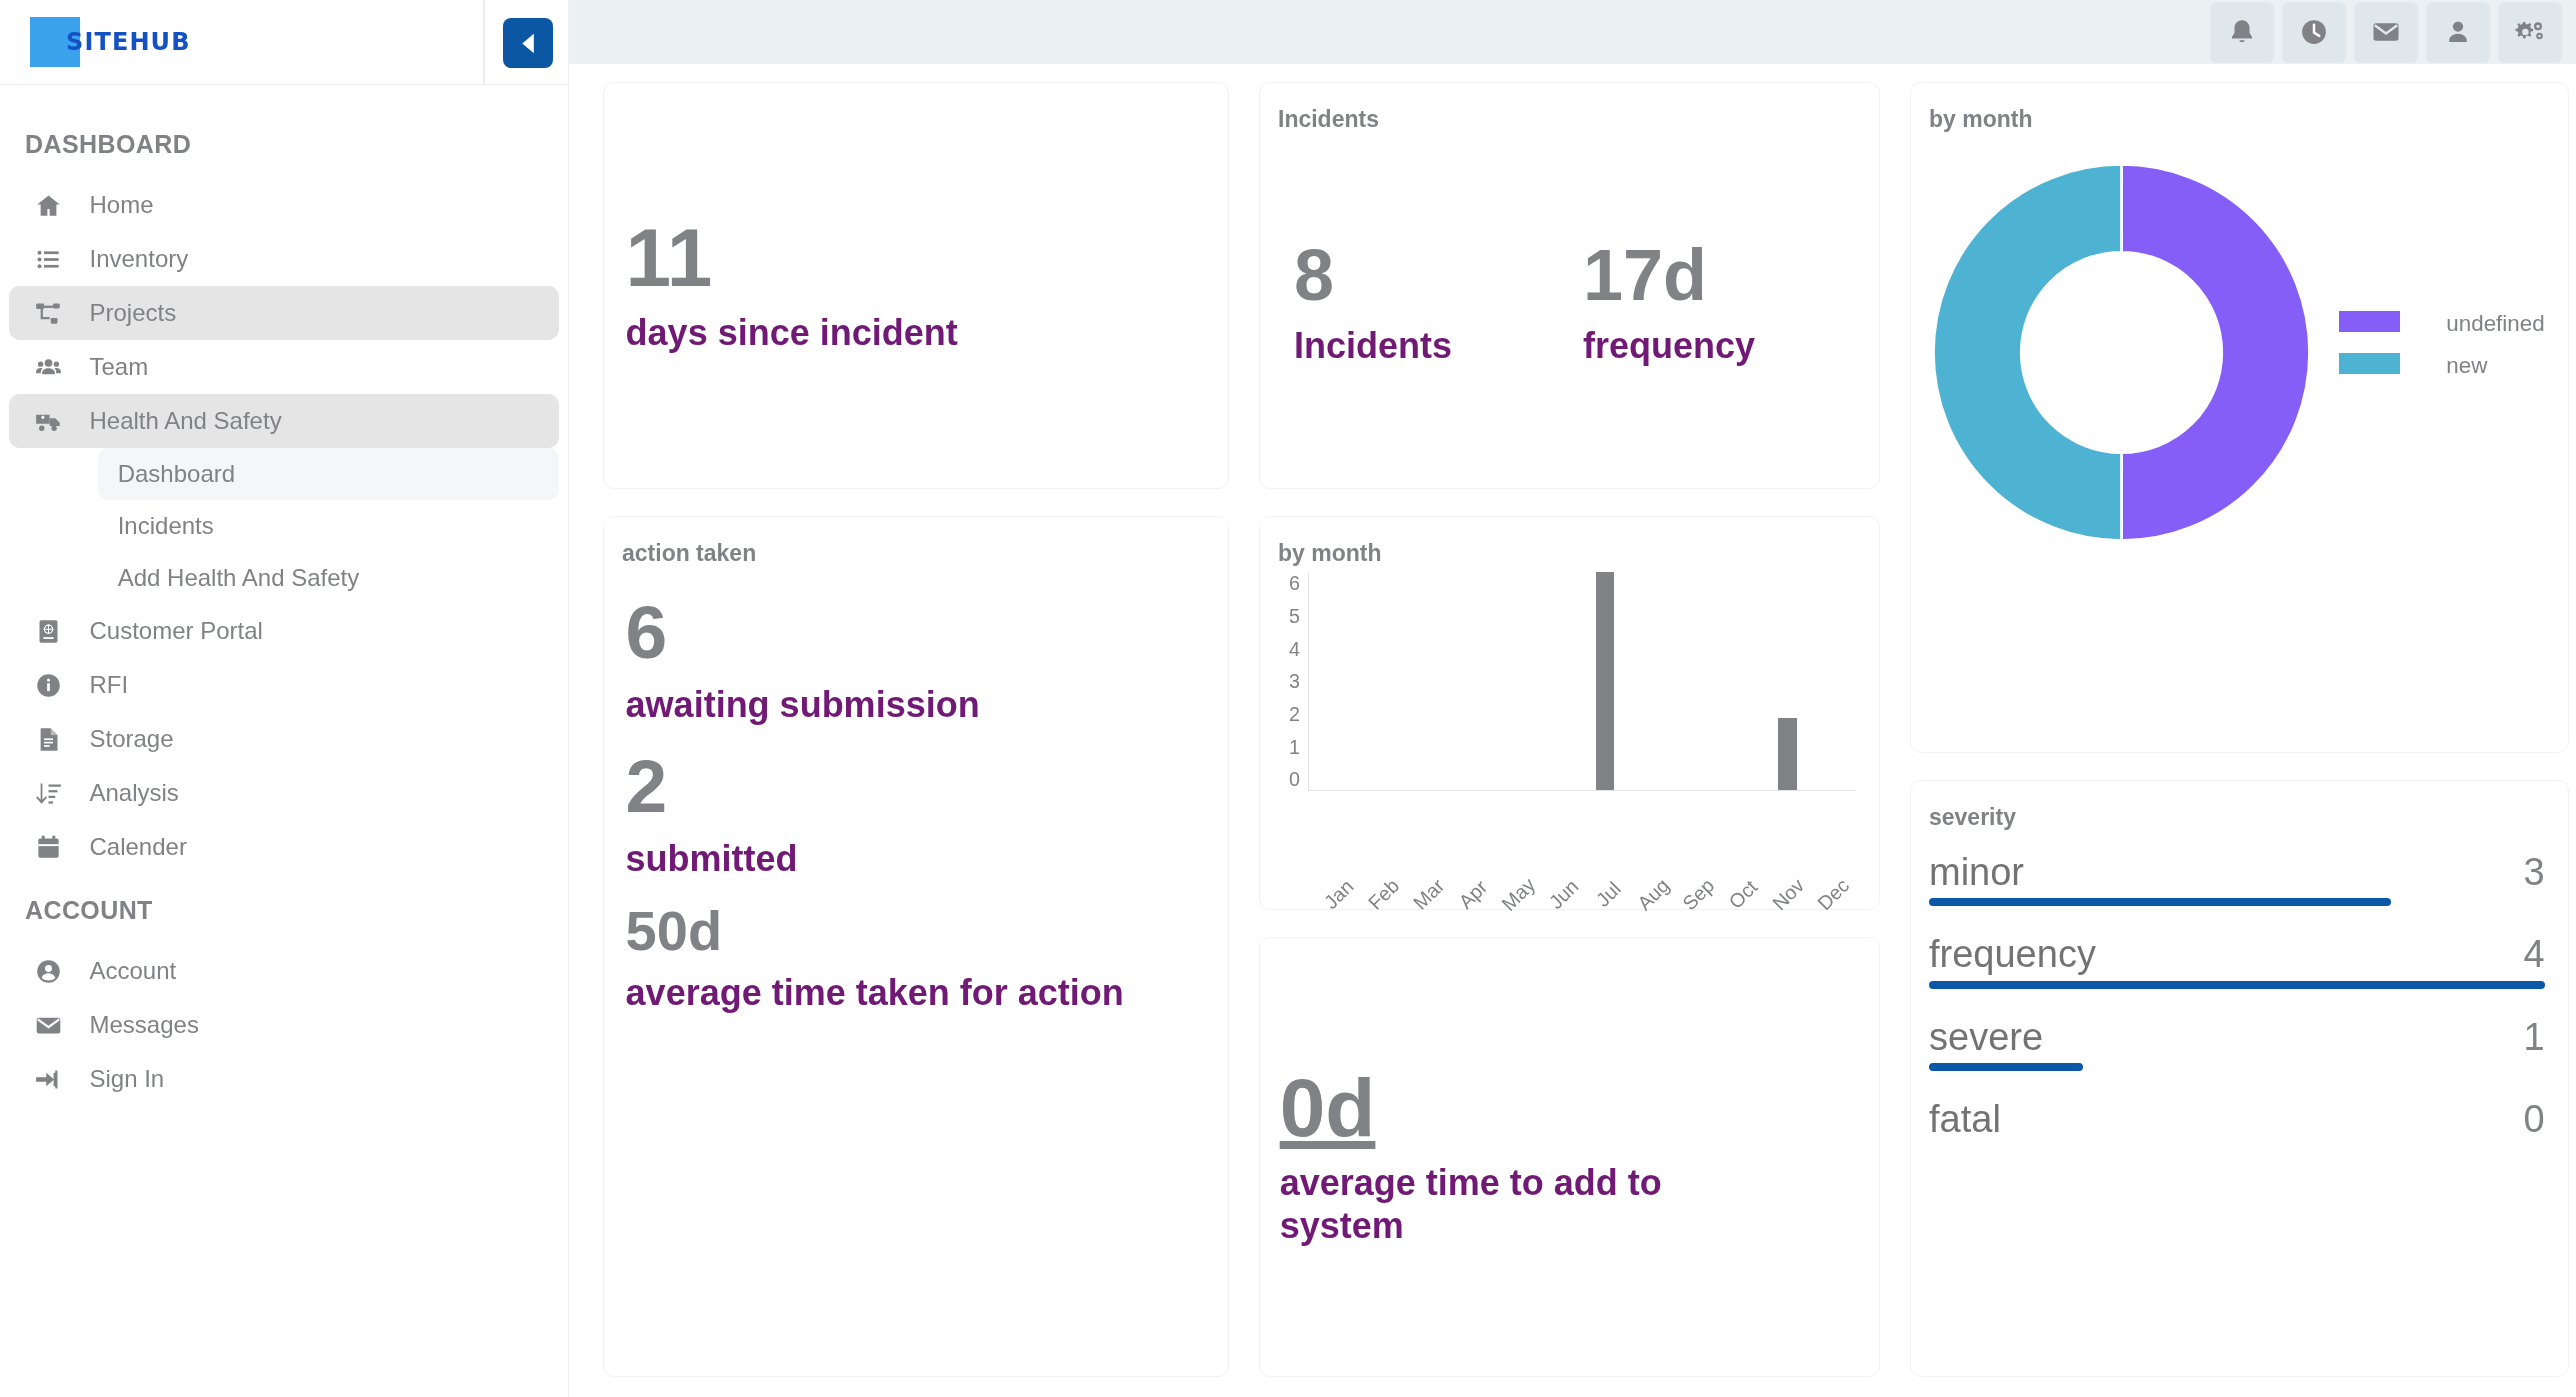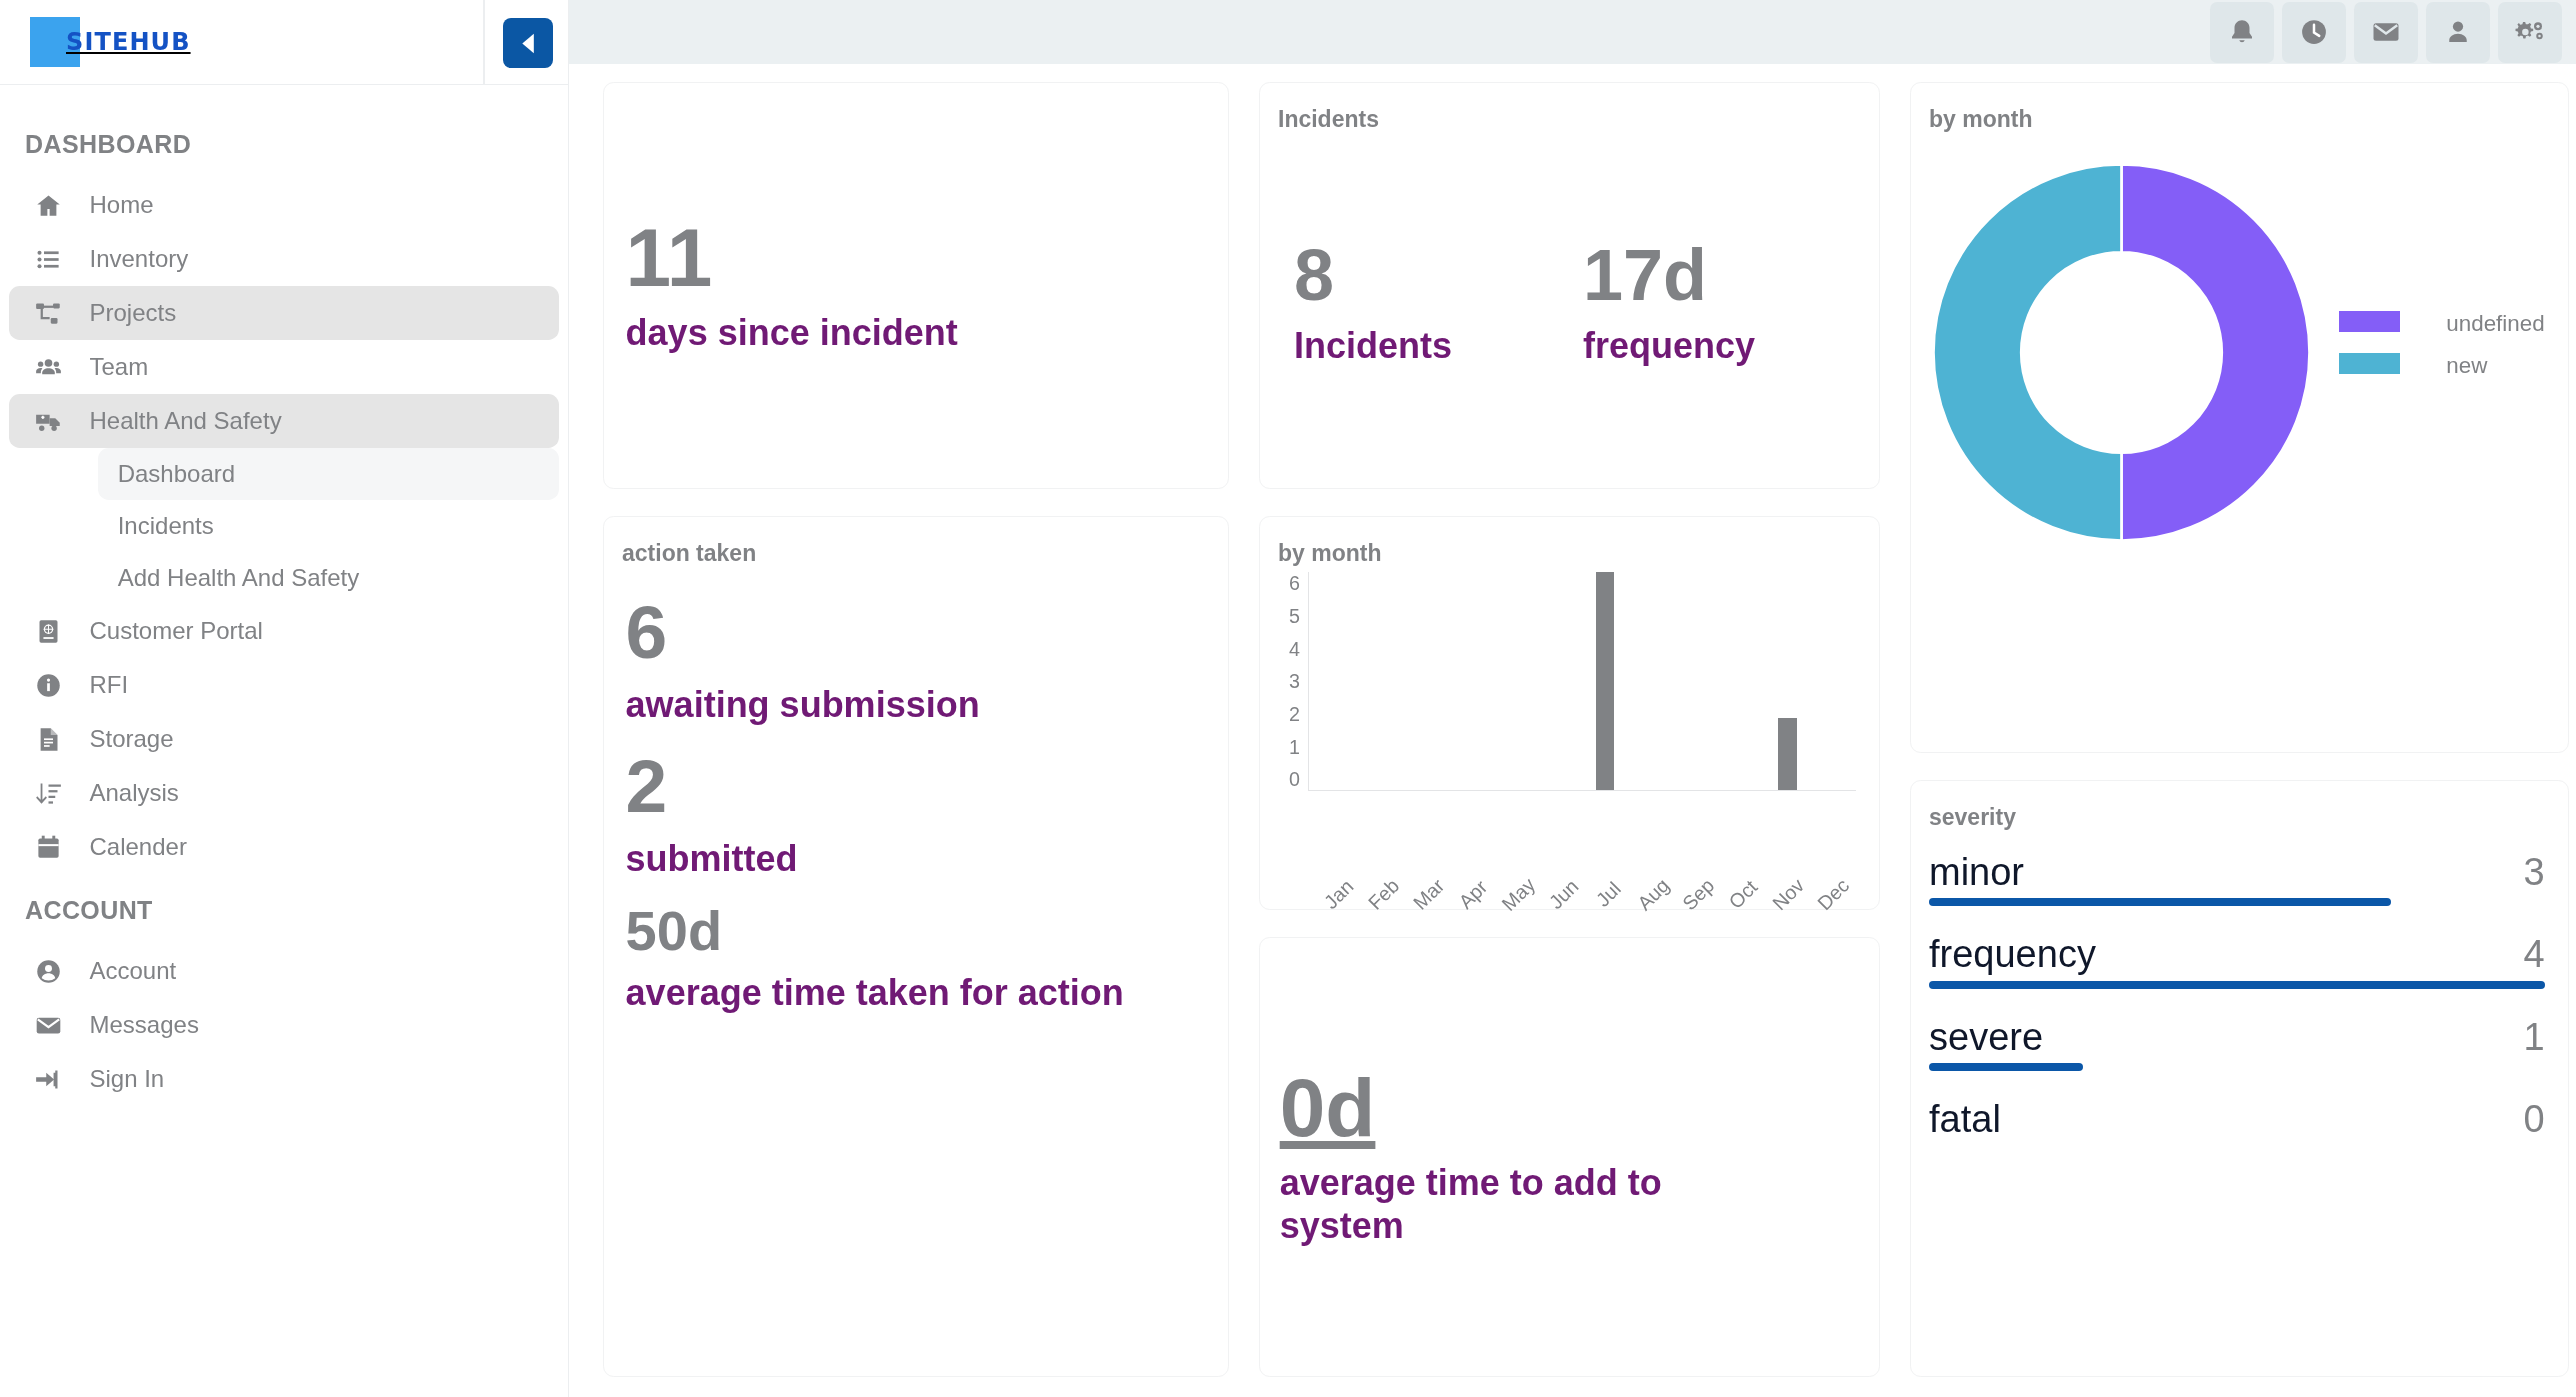--- a/index.html
+++ b/index.html
@@ -22,21 +22,20 @@
   .sidebar-top {
     height: 85px;
     display: flex; align-items: center;
     border-bottom: 1.8px solid #eceef0;
     position: relative;
   }
   .logo-wrap {
     display: flex; align-items: center;
     margin-left: 30px;
     height: 50px;
-    text-decoration: underline;
   }
   .logo-box {
     width: 50px; height: 50px;
     background: #3ba3ee;
     position: absolute;
     left: 30px;
   }
   .logo-text {
     position: relative;
     z-index: 2;
@@ -248,21 +247,21 @@
   .donut-legend { margin-left: 25px; }
   .legend-row { display: flex; align-items: flex-start; margin-bottom: 16px; gap: 32px; }
   .legend-swatch { width: 61px; height: 21.5px; flex: 0 0 61px; margin-right: 14.3px; }
   .legend-text { font-size: 22.4px; color: #808285; white-space: nowrap; }
 
   
   .card-severity { flex: 1 1 auto; padding-left: 18px; }
   .sev-row { margin-top: 27px; }
   .sev-row:first-of-type { margin-top: 19.7px; }
   .sev-head { display: flex; align-items: baseline; justify-content: space-between; }
-  .sev-name { font-size: 38px; color: #0f172a; }
+  .sev-name { font-size: 38px; color: #737373; }
   .sev-count { font-size: 38px; color: #808285; }
   .sev-track { height: 8px; margin-top: 4.5px; background: transparent; border-radius: 5.4px; }
   .sev-fill { height: 8px; background: #0b57a8; border-radius: 5.4px; }
 </style>
 </head>
 <body>
 
 <div class="app">
 
   <aside class="sidebar">

